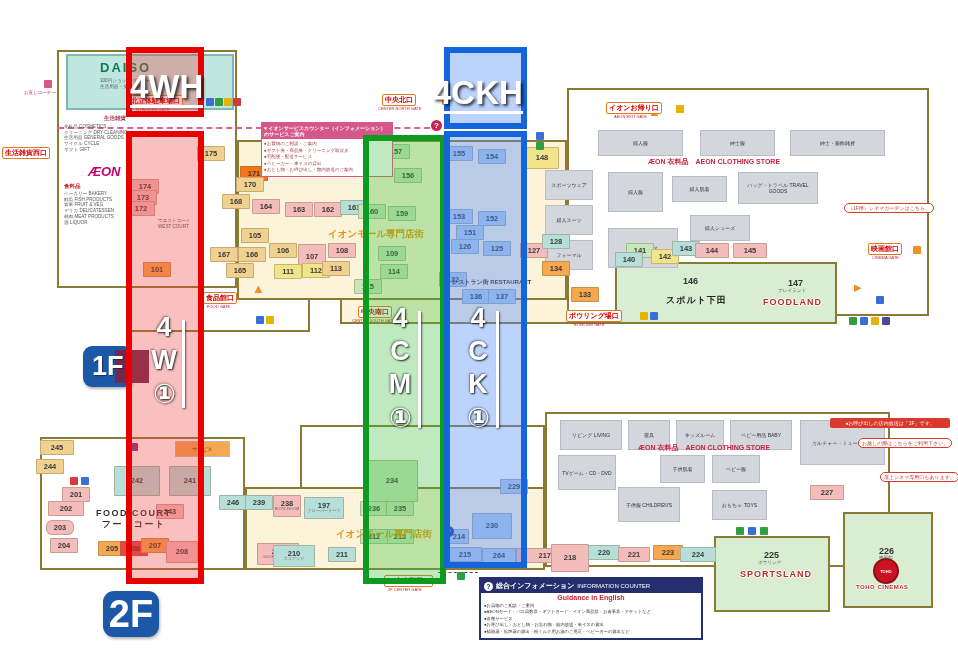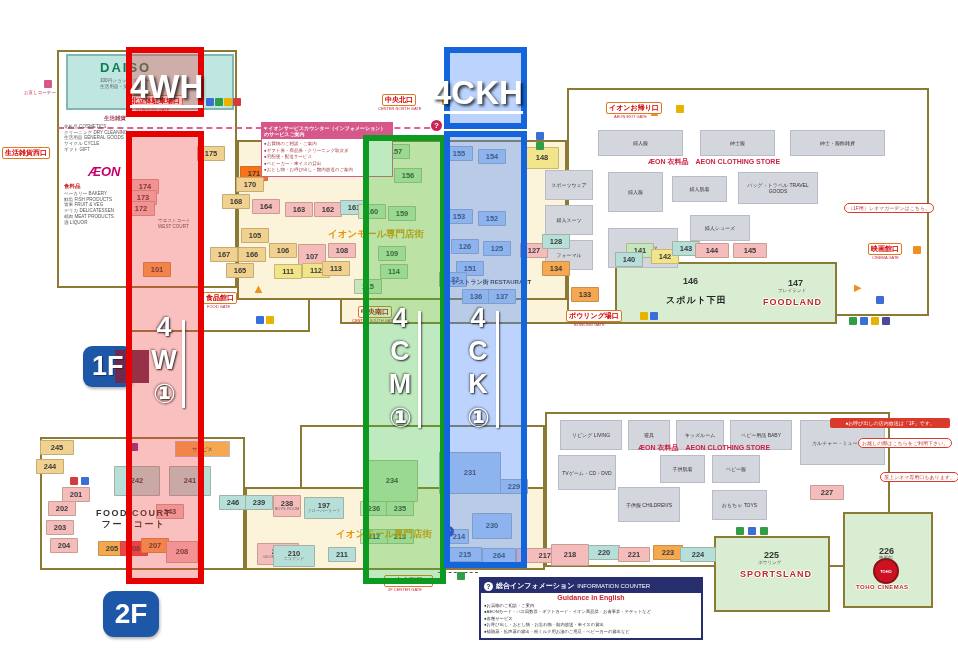--- a/index.html
+++ b/index.html
@@ -31,21 +31,21 @@
   .lbl-4w{left:148px;top:312px;}
   .lbl-4cm{left:384px;top:303px;}
   .lbl-4ck{left:462px;top:303px;}
   .floor-badge{position:absolute;background:#1d57a8;border-radius:9px;z-index:4;
           box-shadow:1px 2px 3px rgba(0,0,0,.3);color:#fff;font-weight:bold;
           display:flex;align-items:center;justify-content:center;}
   .badge-1f{left:83px;top:346px;width:50px;height:41px;}
   .badge-maroon{position:absolute;left:115px;top:350px;width:34px;height:33px;background:#6d2a4d;z-index:5;}
   .fb1{position:absolute;left:92px;top:351px;font-size:27px;font-weight:bold;color:#fff;z-index:6;
        text-shadow:1px 1px 1px rgba(0,0,0,.4);}
-  .badge-2f{left:103px;top:591px;width:56px;height:46px;font-size:28px;border-radius:11px;}
+  .badge-2f{left:103px;top:591px;width:56px;height:46px;font-size:38px;border-radius:11px;}
   .svc-legend{position:absolute;left:261px;top:122px;width:132px;z-index:3;border:1px solid #d6588a;background:#fff;box-sizing:border-box;}
   .svc-head{background:#d6588a;color:#fff;font-size:5px;font-weight:bold;padding:2px;line-height:1.2;}
   .svc-body{font-size:4.5px;color:#a33a3a;padding:2px;white-space:pre-line;line-height:1.45;}
   .info-legend{position:absolute;left:479px;top:577px;width:224px;z-index:6;border:2px solid #262e6e;
        background:#fff;box-sizing:border-box;}
   .il-head{background:#262e6e;color:#fff;font-size:7px;font-weight:bold;padding:2px 3px;display:flex;
        align-items:center;gap:3px;}
   .il-q{background:#fff;color:#262e6e;border-radius:50%;width:9px;height:9px;line-height:9px;
        text-align:center;font-size:7px;flex:0 0 auto;}
   .il-en{font-weight:normal;font-size:6px;}
@@ -231,21 +231,21 @@
     </div>
     <div class="store" style="left: 478px; top: 149px; width: 28px; height: 15px; background: rgb(179, 205, 232);">
       <div class="n">154</div>
     </div>
     <div class="store" style="left: 445px; top: 209px; width: 28px; height: 15px; background: rgb(179, 205, 232);">
       <div class="n">153</div>
     </div>
     <div class="store" style="left: 478px; top: 211px; width: 28px; height: 15px; background: rgb(179, 205, 232);">
       <div class="n">152</div>
     </div>
-    <div class="store" style="left: 456px; top: 225px; width: 28px; height: 15px; background: rgb(179, 205, 232); margin-top: 36px;">
+    <div class="store" style="left: 456px; top: 225px; width: 28px; height: 15px; background: rgb(179, 205, 232);">
       <div class="n">151</div>
     </div>
     <div class="store" style="left: 451px; top: 239px; width: 28px; height: 15px; background: rgb(179, 205, 232);">
       <div class="n">126</div>
     </div>
     <div class="store" style="left: 483px; top: 241px; width: 28px; height: 15px; background: rgb(179, 205, 232);">
       <div class="n">125</div>
     </div>
     <div class="store" style="left: 439px; top: 272px; width: 28px; height: 15px; background: rgb(179, 205, 232);">
       <div class="n">132</div>
@@ -324,24 +324,24 @@
     </div>
     <div class="store" style="left: 40px; top: 440px; width: 34px; height: 15px; background: rgb(240, 209, 143);">
       <div class="n">245</div>
     </div>
     <div class="store" style="left: 36px; top: 459px; width: 28px; height: 15px; background: rgb(240, 209, 143);">
       <div class="n">244</div>
     </div>
     <div class="store" style="left: 62px; top: 487px; width: 28px; height: 15px; background: rgb(245, 188, 188);">
       <div class="n">201</div>
     </div>
-    <div class="store" style="left: 48px; top: 501px; width: 28px; height: 15px; background: rgb(245, 188, 188);">
+    <div class="store" style="left: 48px; top: 501px; width: 36px; height: 15px; background: rgb(245, 188, 188);">
       <div class="n">202</div>
     </div>
-    <div class="store" style="left: 46px; top: 520px; width: 28px; height: 15px; background: rgb(245, 188, 188);">
+    <div class="store" style="left: 46px; top: 520px; width: 28px; height: 15px; background: rgb(245, 188, 188); border-radius: 6px;">
       <div class="n">203</div>
     </div>
     <div class="store" style="left: 50px; top: 538px; width: 28px; height: 15px; background: rgb(245, 188, 188);">
       <div class="n">204</div>
     </div>
     <div class="store" style="left: 114px; top: 466px; width: 46px; height: 30px; background: rgb(183, 223, 217);">
       <div class="n">242</div>
     </div>
     <div class="store" style="left: 169px; top: 466px; width: 42px; height: 30px; background: rgb(183, 223, 217);">
       <div class="n">241</div>
@@ -394,42 +394,39 @@
     </div>
     <div class="store" style="left: 386px; top: 501px; width: 28px; height: 15px; background: rgb(200, 230, 187);">
       <div class="n">235</div>
     </div>
     <div class="store" style="left: 386px; top: 529px; width: 28px; height: 15px; background: rgb(200, 230, 187);">
       <div class="n">213</div>
     </div>
     <div class="store" style="left: 360px; top: 529px; width: 28px; height: 15px; background: rgb(200, 230, 187);">
       <div class="n">212</div>
     </div>
-    <div class="store" style="left: 439px; top: 452px; width: 62px; height: 42px; background: rgb(179, 205, 232);">
-      <div class="n">231</div>
-    </div>
     <div class="store" style="left: 472px; top: 513px; width: 40px; height: 26px; background: rgb(179, 205, 232);">
       <div class="n">230</div>
     </div>
     <div class="store" style="left: 500px; top: 479px; width: 28px; height: 15px; background: rgb(179, 205, 232);">
       <div class="n">229</div>
     </div>
     <div class="store" style="left: 449px; top: 529px; width: 20px; height: 15px; background: rgb(179, 205, 232);">
       <div class="n">214</div>
     </div>
     <div class="store" style="left: 448px; top: 547px; width: 34px; height: 15px; background: rgb(179, 205, 232);">
       <div class="n">215</div>
     </div>
     <div class="store" style="left: 482px; top: 548px; width: 34px; height: 15px; background: rgb(179, 205, 232);">
       <div class="n">264</div>
     </div>
     <div class="store" style="left: 516px; top: 548px; width: 36px; height: 15px; background: rgb(245, 188, 188); align-items: flex-end;">
       <div class="n">217</div>
     </div>
-    <div class="store" style="left: 551px; top: 544px; width: 38px; height: 22px; background: rgb(245, 188, 188);">
+    <div class="store" style="left: 551px; top: 544px; width: 38px; height: 28px; background: rgb(245, 188, 188);">
       <div class="n">218</div>
     </div>
     <div class="store" style="left: 588px; top: 545px; width: 32px; height: 15px; background: rgb(183, 223, 217);">
       <div class="n">220</div>
     </div>
     <div class="store" style="left: 618px; top: 547px; width: 32px; height: 15px; background: rgb(245, 188, 188);">
       <div class="n">221</div>
     </div>
     <div class="store" style="left: 653px; top: 545px; width: 30px; height: 15px; background: rgb(245, 168, 80);">
       <div class="n">223</div>

